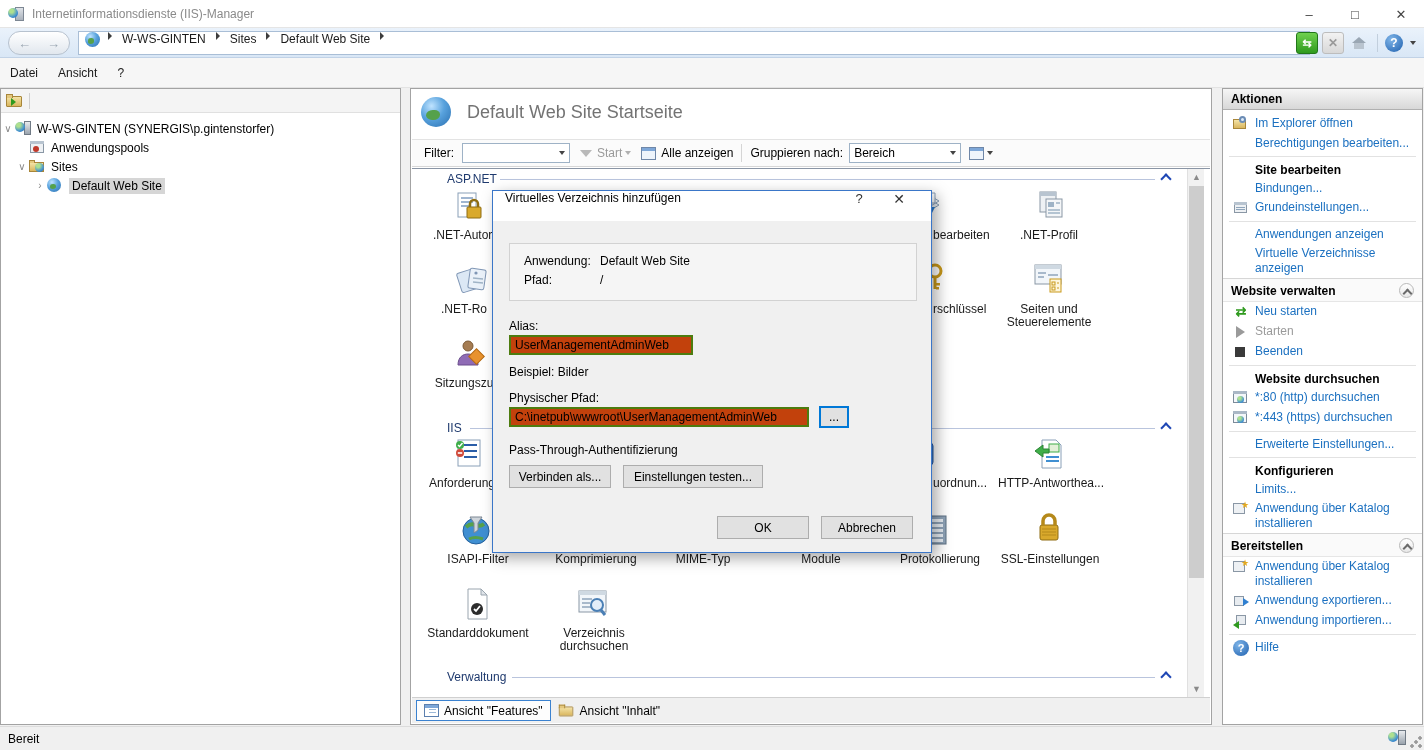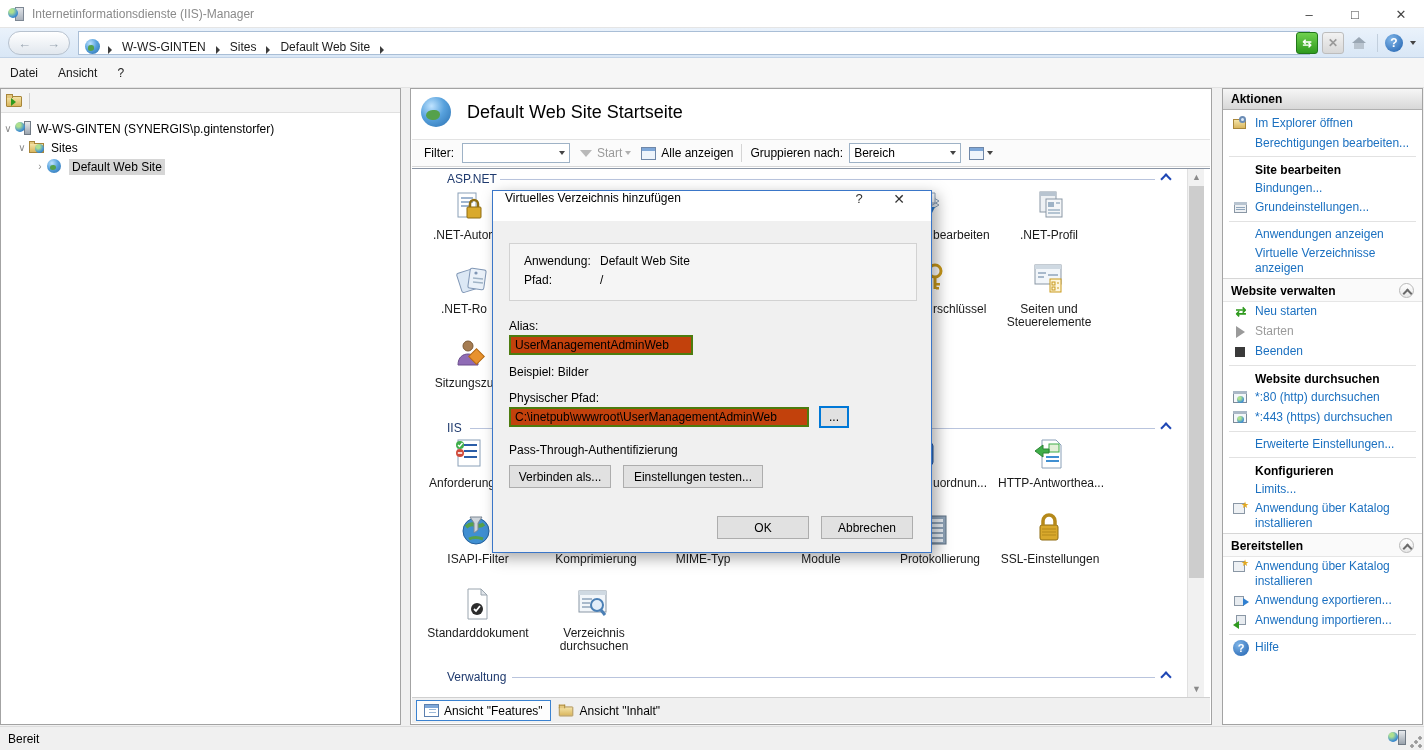--- a/index.html
+++ b/index.html
@@ -13,21 +13,21 @@
   .titlebar { position:absolute; left:0; top:0; width:1424px; height:28px; background:#ffffff; border-bottom:1px solid #e5e5e5; display:flex; align-items:center; }
   .titlebar .apptitle { color:#8a8a8a; font-size:12px; margin-left:6px; }
   .winbtns { position:absolute; right:0; top:0; height:28px; display:flex; }
   .winbtn { width:46px; height:28px; display:flex; align-items:center; justify-content:center; color:#444; font-size:13px; }
   .appicon { width:18px; height:16px; margin-left:8px; position:relative; }
   .appicon .srv { position:absolute; left:7px; top:1px; width:9px; height:14px; background:linear-gradient(#dfe3e8,#aab2bc); border:1px solid #7d8793; }
   .appicon .gl  { position:absolute; left:0px; top:2px; width:10px; height:10px; border-radius:50%; background:radial-gradient(circle at 35% 30%, #aee08f 20%, #3f8fd2 65%, #23609c 100%); }
   
   .addrbar { position:absolute; left:0; top:28px; width:1424px; height:30px; background:linear-gradient(#eaf2fb,#d9e7f6); border-bottom:1px solid #c1d2e6; }
   .navpill { position:absolute; left:8px; top:3px; width:62px; height:24px; border-radius:12px; background:linear-gradient(#ffffff,#e1e7ee); border:1px solid #b7c2cf; display:flex; align-items:center; justify-content:space-between; padding:0 9px; color:#9aa6b2; font-size:13px; }
-  .addrbox { position:absolute; left:78px; top:3px; width:1232px; height:24px; background:#fff; border:1px solid #a9bed6; display:flex; align-items:flex-end; padding:0 6px; }
+  .addrbox { position:absolute; left:78px; top:3px; width:1232px; height:24px; background:#fff; border:1px solid #a9bed6; display:flex; align-items:flex-start; padding:0 6px; }
   .globe { border-radius:50%; background:radial-gradient(circle at 35% 30%, #bfe3ff 0%, #58a2dd 45%, #2a6fb0 100%); position:relative; }
   .globe::after { content:""; position:absolute; left:18%; top:42%; width:45%; height:35%; background:#55a14b; border-radius:50% 40% 50% 45%; }
   .crumb { display:flex; align-items:center; }
   .crumb .txt { margin:0 2px; color:#1a1a1a; }
   .tri-r { width:0; height:0; border-left:4px solid #3c3c3c; border-top:4px solid transparent; border-bottom:4px solid transparent; margin:0 8px; }
   .addrbtns { position:absolute; right:8px; top:4px; display:flex; align-items:center; gap:4px; }
   .abtn { width:22px; height:22px; display:flex; align-items:center; justify-content:center; border-radius:3px; }
   .abtn.green { background:linear-gradient(#6fd14f,#2f9a1e); border:1px solid #22771a; color:#fff; font-weight:bold; font-size:11px; }
   .abtn.gray { background:linear-gradient(#f2f2f2,#d8d8d8); border:1px solid #bdbdbd; color:#9a9a9a; font-weight:bold; }
   .abtn.home { background:transparent; color:#8d9aa8; }
@@ -62,21 +62,21 @@
   .pool-ic .w { position:absolute; left:1px; top:1px; width:14px; height:12px; background:#eef1f4; border:1px solid #8a97a5; }
   .pool-ic .h { position:absolute; left:1px; top:1px; width:14px; height:3px; background:#b8c4d0; }
   .pool-ic .r { position:absolute; left:4px; top:6px; width:6px; height:6px; border-radius:50%; background:#c0392b; }
   .sitefolder-ic .body { position:absolute; left:0; top:3px; width:15px; height:10px; background:linear-gradient(#f4e3a6,#d9b65e); border:1px solid #a8863a; }
   .sitefolder-ic .tab { position:absolute; left:0; top:1px; width:6px; height:3px; background:#e4c87e; border:1px solid #a8863a; border-bottom:none; }
   .sitefolder-ic .gl { position:absolute; left:6px; top:4px; width:9px; height:9px; border-radius:50%; background:radial-gradient(circle at 35% 30%, #aee08f 20%, #3f8fd2 65%, #23609c 100%); }
   .globe16 { width:14px; height:14px; }
   
   .center { position:absolute; left:410px; top:88px; width:802px; height:637px; background:#fff; border:1px solid #a3a3a3; }
   .page-head { position:absolute; left:10px; top:8px; display:flex; align-items:center; gap:16px; }
-  .page-title { font-size:18px; color:#000000; }
+  .page-title { font-size:18px; color:#737373; }
   .feat-toolbar { position:absolute; left:1px; top:50px; width:798px; height:28px; background:#fbfbfb; border-top:1px solid #e3e3e3; border-bottom:1px solid #d7d7d7; display:flex; align-items:center; padding:0 12px; }
   .combo { background:#fff; border:1px solid #9eb2c6; height:20px; display:flex; align-items:center; justify-content:space-between; padding:0 4px; }
   .funnel { width:0; height:0; border-left:6px solid transparent; border-right:6px solid transparent; border-top:7px solid #b9b9b9; position:relative; }
   .gray-txt { color:#9a9a9a; }
   .tbicon-win { width:15px; height:13px; border:1px solid #6f87a8; background:#eef4fb; position:relative; }
   .tbicon-win::before { content:""; position:absolute; left:0; top:0; width:100%; height:3px; background:#7ea7d8; }
   .content-box { position:absolute; left:1px; top:79px; width:798px; height:530px; background:#fff; border-top:1px solid #8a95a5; overflow:hidden; }
   .sect-label { position:absolute; color:#1f3a6e; }
   .sect-line { position:absolute; height:1px; background:#b9c4dd; }
   .sect-chev { position:absolute; width:9px; height:9px; }
@@ -223,20 +223,28 @@
     </div>
     <div class="tree">
       <div class="tnode">
         <span class="tchev">∨</span>
         <span class="ticon srv-ic">
             <span class="t"></span>
             <span class="g"></span>
           </span>
         <span class="tlabel">W-WS-GINTEN (SYNERGIS\p.gintenstorfer)</span>
       </div>
+      <div class="tnode" style="padding-left:28px;">
+        <span class="ticon pool-ic">
+            <span class="w"></span>
+            <span class="h"></span>
+            <span class="r"></span>
+          </span>
+        <span class="tlabel">Anwendungspools</span>
+      </div>
       <div class="tnode" style="padding-left:14px;">
         <span class="tchev">∨</span>
         <span class="ticon sitefolder-ic">
             <span class="body"></span>
             <span class="tab"></span>
             <span class="gl"></span>
           </span>
         <span class="tlabel">Sites</span>
       </div>
       <div class="tnode" style="padding-left:32px;">

